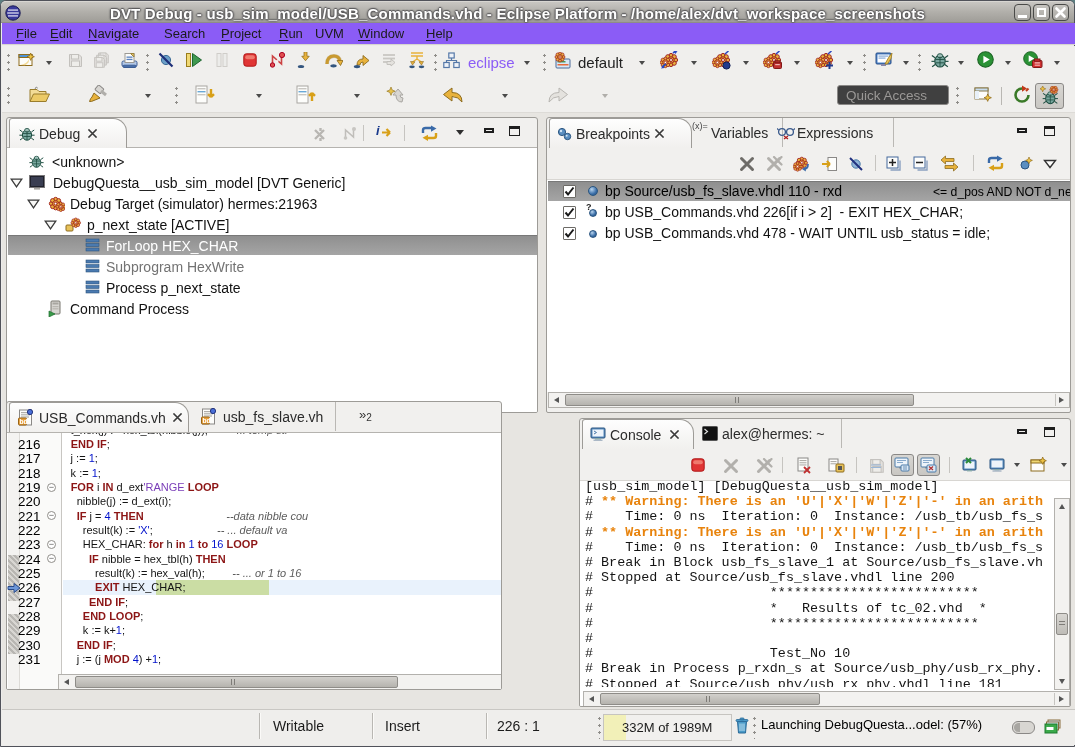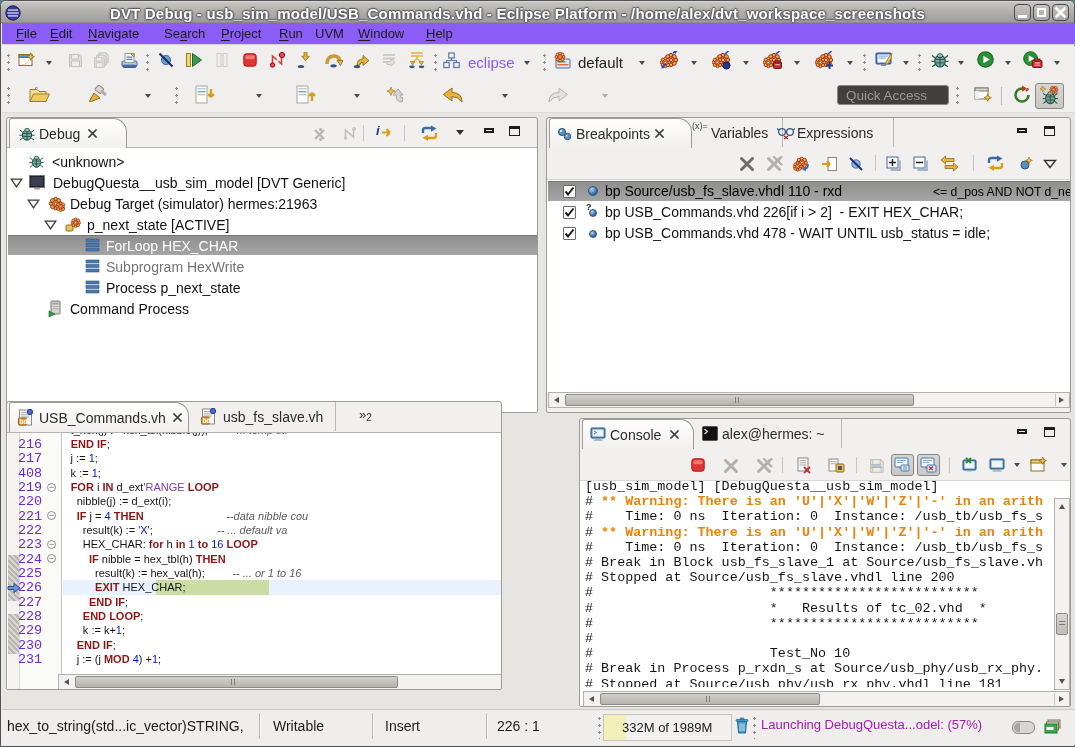--- a/index.html
+++ b/index.html
@@ -34,21 +34,21 @@
 .sbthumbh{position:absolute;background:linear-gradient(#d2d0cc,#b5b3ae);border:1px solid #8e8c88;border-radius:2px}
 .arr{position:absolute;width:0;height:0}
 .grip{position:absolute;border-top:1px solid #7e7c78;border-bottom:1px solid #7e7c78;height:4px;border-radius:0}
 .gripv{position:absolute;border-left:1px solid #7e7c78;border-right:1px solid #7e7c78;width:4px}
 i{font-style:normal}
 .k{color:#8c1515;font-weight:bold}
 .n{color:#0011cc}
 .a{color:#7a3db8}
 .c{color:#5c5c5c;font-style:italic}
 .codeln{position:absolute;white-space:pre;font-family:Liberation Sans, sans-serif;font-size:11px;line-height:14.33px;color:#141414}
-.lnum{position:absolute;font-family:Liberation Mono, monospace;font-size:13.4px;color:#6d28d9}
+.lnum{position:absolute;font-family:Liberation Sans, sans-serif;font-size:13.4px;color:#000000}
 .conln{position:absolute;white-space:pre;font-family:"Liberation Mono",monospace;font-size:13.4px;color:#141414}
 .w{color:#e8830c;font-weight:bold}
 .fold{position:absolute;width:9px;height:9px;border:1px solid #908e8a;border-radius:50%;background:#fff;line-height:7px;text-align:center;font-size:9px;color:#555}
 #statusbar{position:absolute;left:1px;top:708px;width:1073px;height:36px;background:#efeeec;border-top:1px solid #c9c7c3;font-size:14px;color:#1b1b1b}
 .ssep{position:absolute;top:712px;width:1px;height:26px;background:#b9b7b3;box-shadow:1px 0 0 #fbfaf8}
 </style></head>
 <body>
 <div class="corner" style="left:0;top:0"></div>
 <div class="corner" style="right:0;top:0"></div>
 <div class="win">
@@ -646,21 +646,21 @@
 
   <svg class="abs" style="left:0px;top:180px" width="14" height="12" viewBox="0 0 14 12">
         <path d="M1 4.5 H7 V1.5 L13 6 L7 10.5 V7.5 H1 Z" fill="#6c96d8" stroke="#2a4a88" stroke-width="1"></path>
       </svg>
   <div class="abs" style="left:0;top:31px;width:546px;height:241px;overflow:hidden">
 <div class="codeln" style="left:51.4px;top:-10.3px">    t_hex(j) := hex_tbl(nibble(j));      <i class="c">-- ... temp str</i></div>
 <span class="lnum" style="left:11px;top:4.0px">216</span>
 <div class="codeln" style="left:51.4px;top:4.0px">    <i class="k">END</i> <i class="k">IF</i>;</div>
 <span class="lnum" style="left:11px;top:18.3px">217</span>
 <div class="codeln" style="left:51.4px;top:18.3px">    j := <i class="n">1</i>;</div>
-<span class="lnum" style="left:11px;top:32.7px">408</span>
+<span class="lnum" style="left:11px;top:32.7px">218</span>
 <div class="codeln" style="left:51.4px;top:32.7px">    k := <i class="n">1</i>;</div>
 <span class="lnum" style="left:11px;top:47.0px">219</span>
 <div class="fold" style="left:40px;top:49.5px">−</div>
 <div class="codeln" style="left:51.4px;top:47.0px">    <i class="k">FOR</i> i <i class="k">IN</i> d_ext<i class="a">'RANGE</i> <i class="k">LOOP</i></div>
 <span class="lnum" style="left:11px;top:61.3px">220</span>
 <div class="codeln" style="left:51.4px;top:61.3px">      nibble(j) := d_ext(i);</div>
 <span class="lnum" style="left:11px;top:75.7px">221</span>
 <div class="fold" style="left:40px;top:78.2px">−</div>
 <div class="codeln" style="left:51.4px;top:75.7px">      <i class="k">IF</i> j = <i class="n">4</i> <i class="k">THEN</i>                           <i class="c">--data nibble cou</i></div>
 <span class="lnum" style="left:11px;top:90.0px">222</span>
@@ -826,41 +826,40 @@
   <div class="sbh" style="left:3px;top:272px;width:487px">
     <div class="arr" style="left:5px;top:4px;border-top:3.5px solid transparent;border-bottom:3.5px solid transparent;border-right:5px solid #555"></div>
     <div class="sbthumbh" style="left:16px;top:1px;width:220px;height:12px"></div>
     <div class="gripv" style="left:122px;top:4px;height:6px"></div>
     <div class="arr" style="right:5px;top:4px;border-top:3.5px solid transparent;border-bottom:3.5px solid transparent;border-left:5px solid #555"></div>
     <div class="vsep" style="left:470px;top:1px;height:12px;background:#c6c4c0"></div>
   </div>
 </div>
 
 <div id="statusbar">
-  <span class="abs" style="left:5px;top:8px;white-space:pre">hex_to_string(std...ic_vector)STRING,</span>
   <span class="abs" style="left:271px;top:8px">Writable</span>
   <span class="abs" style="left:383px;top:8px">Insert</span>
   <span class="abs" style="left:495px;top:8px">226 : 1</span>
 </div>
 <div class="ssep" style="left:258px"></div>
 <div class="ssep" style="left:371px"></div>
 <div class="ssep" style="left:485px"></div>
 <div class="dots" style="left:597px;top:714px;height:24px"></div>
 <div class="abs" style="left:602px;top:713px;width:129px;height:27px;background:#f1f0ee;border:1px solid #c6c4c0">
   <div class="abs" style="left:0;top:0;width:22px;height:25px;background:#f2f0b8"></div>
   <span class="abs" style="left:18px;top:5px;font-size:13px;color:#1b1b1b">332M of 1989M</span>
 </div>
 <svg class="abs" style="left:734px;top:716px" width="14" height="17" viewBox="0 0 14 17">
       <path d="M2.5 4.5 H11.5 L10.5 16 H3.5 Z" fill="#4a9ac8" stroke="#2a6a98"></path>
       <rect x="1" y="2.5" width="12" height="2" rx="1" fill="#4a9ac8" stroke="#2a6a98" stroke-width="0.8"></rect>
       <rect x="5" y="1" width="4" height="1.8" rx="0.8" fill="#4a9ac8" stroke="#2a6a98" stroke-width="0.8"></rect>
       <path d="M5 6.5 V14 M7 6.5 V14 M9 6.5 V14" stroke="#bfe0f0" stroke-width="1"></path>
     </svg>
 <div class="dots" style="left:752px;top:714px;height:24px"></div>
-<span class="abs" style="left:760px;top:716px;font-size:13px;color:#a21caf">Launching DebugQuesta...odel: (57%)</span>
+<span class="abs" style="left:760px;top:716px;font-size:13px;color:#000000">Launching DebugQuesta...odel: (57%)</span>
 <div class="abs" style="left:1011px;top:720px;width:23px;height:13px;border:1px solid #8a8886;border-radius:6px;background:#d8d6d2">
   <div class="abs" style="left:1px;top:1px;width:6px;height:9px;border-radius:5px 0 0 5px;background:#a8a6a2"></div>
 </div>
 <svg class="abs" style="left:1043px;top:718px" width="17" height="16" viewBox="0 0 17 16">
       <rect x="4" y="1" width="12" height="8" fill="#c8dff0" stroke="#8a6c3c"></rect>
       <rect x="2.5" y="3" width="12" height="8" fill="#d8ecf8" stroke="#8a6c3c"></rect>
       <rect x="1" y="5" width="12" height="9" fill="#3aaa4a" stroke="#1e7a2e"></rect>
       <rect x="2.5" y="8" width="7" height="3" fill="#fff"></rect>
     </svg>
 

